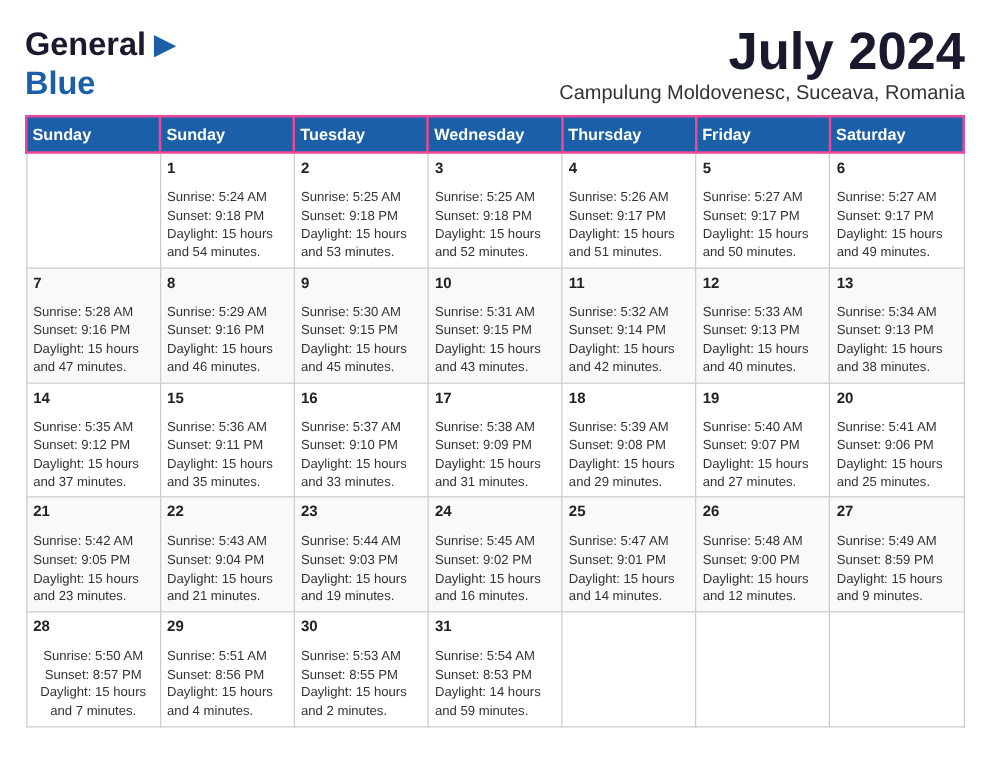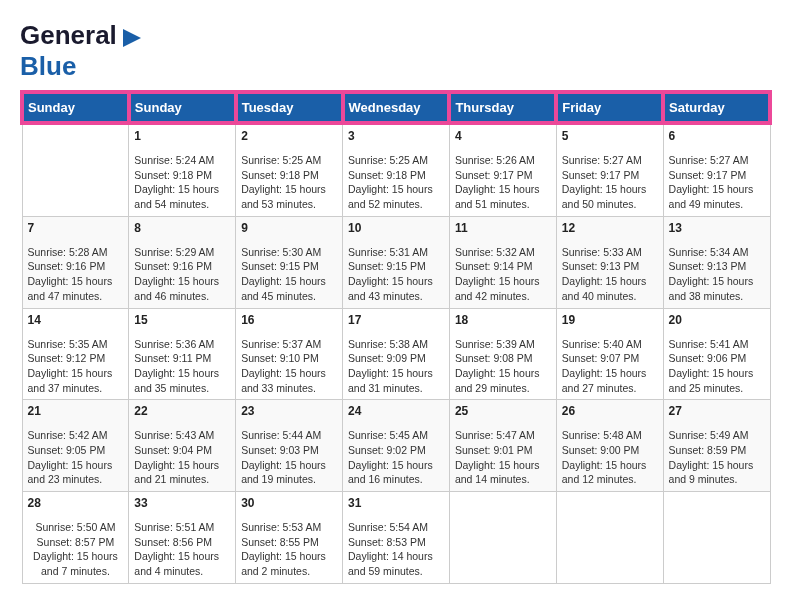--- a/index.html
+++ b/index.html
@@ -35,21 +35,21 @@
       border-collapse: collapse;
       font-size: 11px;
     }
     .calendar th {
       background-color: #1a5fa8;
       color: #fff;
       padding: 6px 4px;
       text-align: left;
       font-size: 13px;
       font-weight: bold;
-      border: 4px solid #ec4899;
+      border: 2px solid #ec4899;
     }
     .calendar td {
       vertical-align: top;
       padding: 4px 5px;
       border: 1px solid #ccc;
       width: calc(100% / 7);
       min-height: 80px;
       background: #fff;
     }
     .calendar tr:nth-child(even) td {
@@ -84,20 +84,24 @@
     <div style="position:relative; display:inline-block;">
       <span style="font-size:26px; font-weight:900; color:#1a1a2e;">General</span>
       <span style="display:inline-block; margin-left:2px; vertical-align:middle;">
         <svg width="18" height="18" viewBox="0 0 18 18">
           <polygon points="0,0 18,9 0,18" fill="#1a5fa8"></polygon>
         </svg>
       </span>
       <br>
       <span style="font-size:26px; font-weight:900; color:#1a5fa8; margin-left:0;">Blue</span>
     </div>
+  </div>
+  <div class="title-block">
+    <div class="main-title">July 2024</div>
+    <div class="subtitle">Campulung Moldovenesc, Suceava, Romania</div>
   </div>
 </div>
 
 <table class="calendar">
   <thead>
     <tr>
       <th>Sunday</th>
       <th>Sunday</th>
       <th>Tuesday</th>
       <th>Wednesday</th>
@@ -307,21 +311,21 @@
       </tr>
       <tr>
         <td>
           <span class="day-num">28</span>
           <div class="day-info" style="white-space: pre-line; text-align: center;">Sunrise: 5:50 AM
 Sunset: 8:57 PM
 Daylight: 15 hours
 and 7 minutes.</div>
         </td>
         <td>
-          <span class="day-num">33</span>
+          <span class="day-num">29</span>
           <div class="day-info" style="white-space: pre-line;">Sunrise: 5:51 AM
 Sunset: 8:56 PM
 Daylight: 15 hours
 and 4 minutes.</div>
         </td>
         <td>
           <span class="day-num">30</span>
           <div class="day-info" style="white-space: pre-line;">Sunrise: 5:53 AM
 Sunset: 8:55 PM
 Daylight: 15 hours

